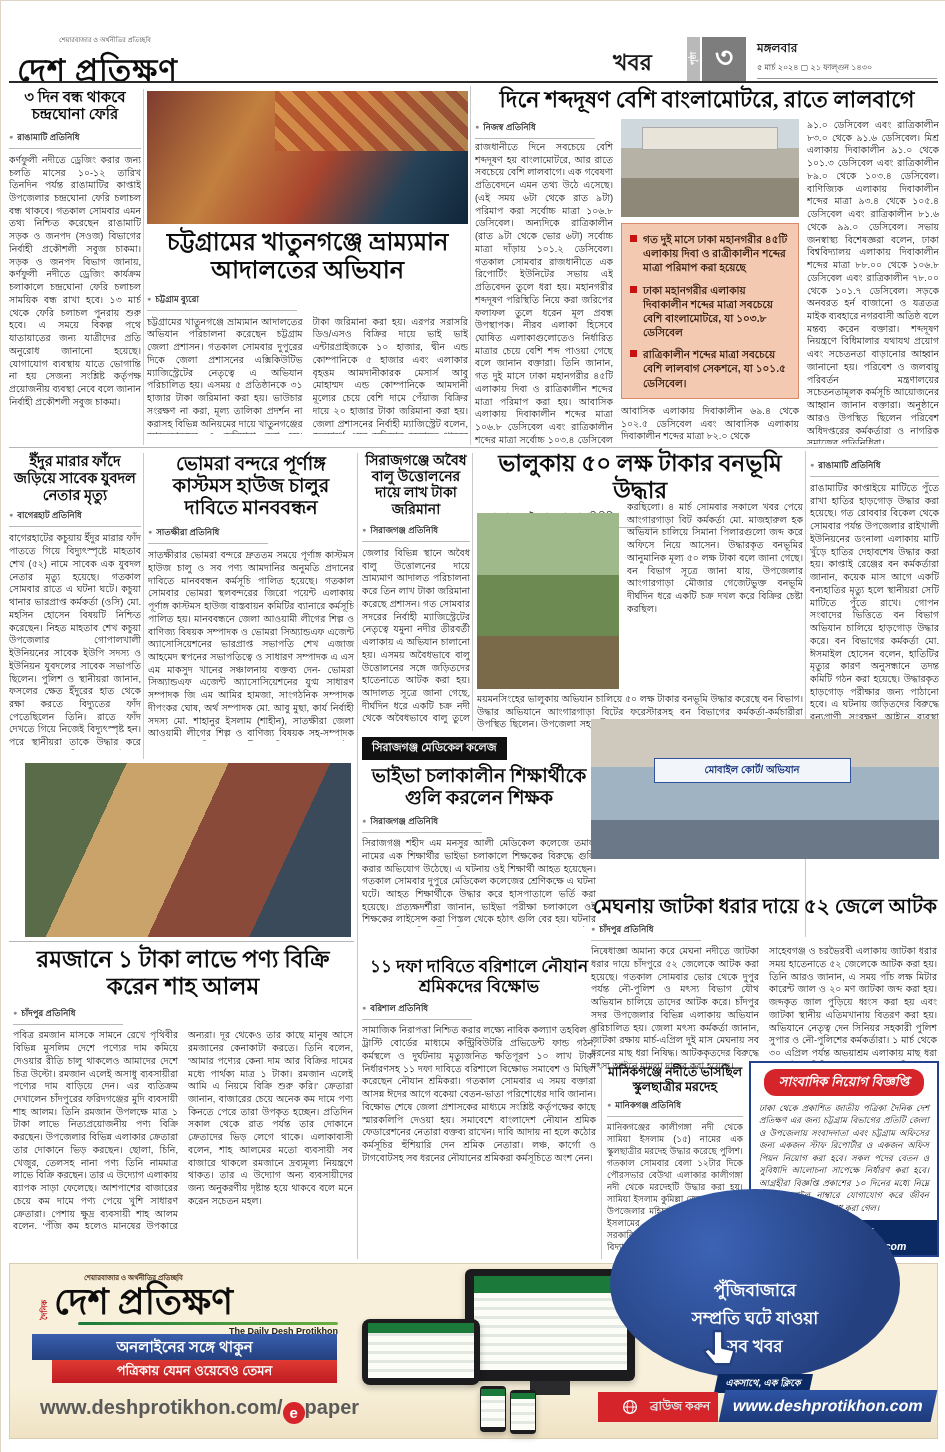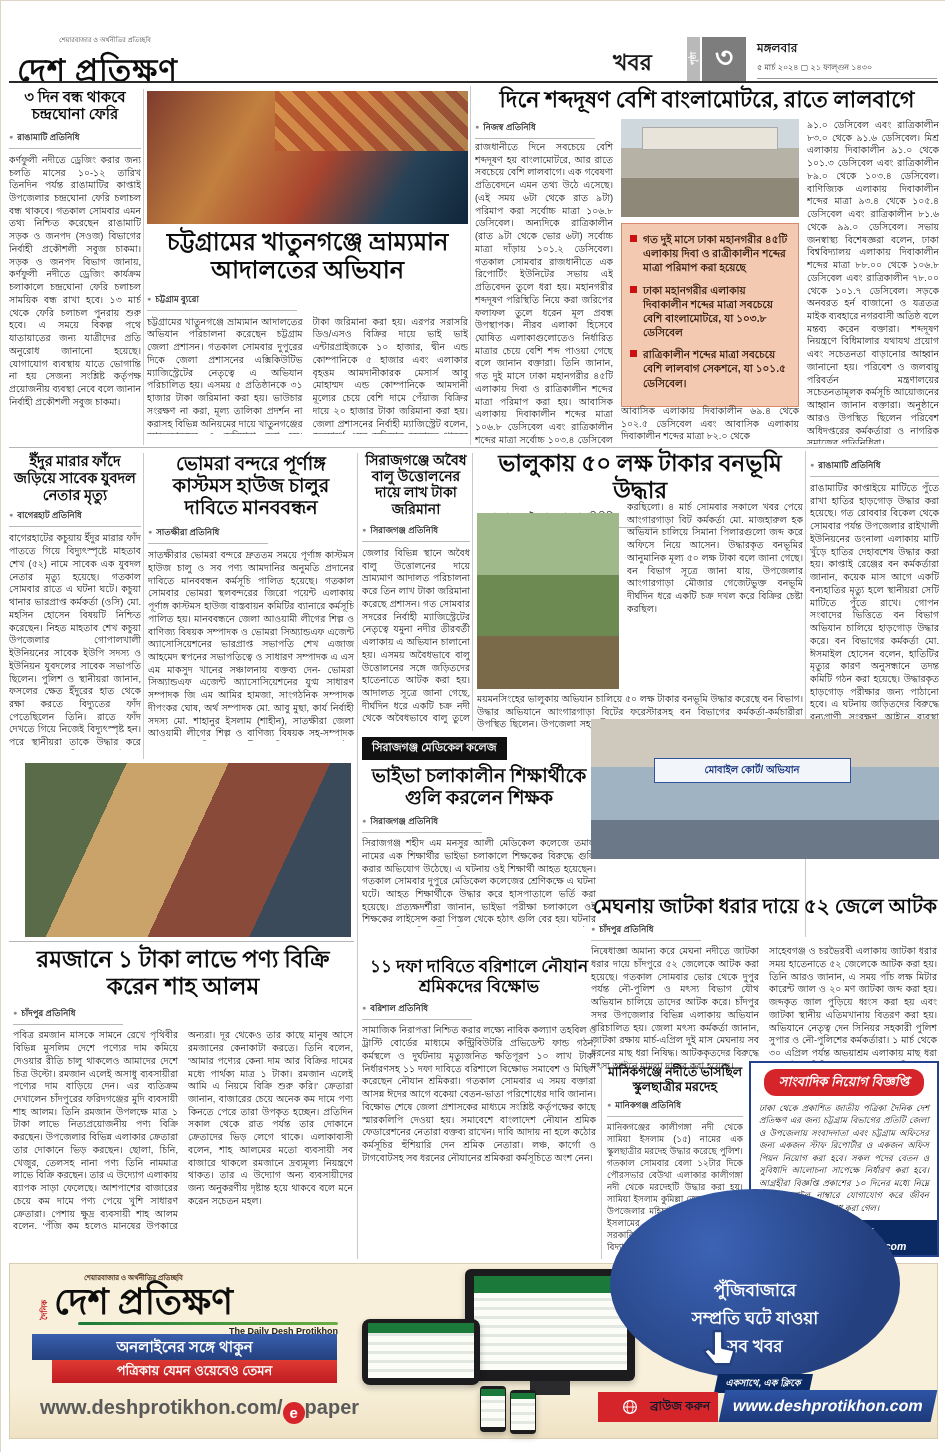--- a/index.html
+++ b/index.html
@@ -23,21 +23,21 @@
        background:repeating-linear-gradient(45deg,#b5562e 0 9px,#d9944c 9px 18px);opacity:.8;}
   .ph2{background:linear-gradient(180deg,#cfd8dd 0 30%,#b6b2a6 30% 60%,#8d8878 60% 100%);}
   .ph2 .bannerline{position:absolute;top:8%;left:12%;right:12%;height:22%;background:#e9e4da;
        border:1px solid #aaa;}
   .ph3{background:linear-gradient(180deg,#9fb98a 0 35%,#6d8a52 35% 70%,#7a6a4a 70% 100%);}
   .ph4{background:linear-gradient(115deg,#5a6b4a 0 25%,#caa36a 25% 50%,#8a4a3a 50% 75%,#3a4a5a 75% 100%);}
   .ph5{background:linear-gradient(180deg,#cfc9bd 0 34%,#9fb3c2 34% 72%,#6a7888 72% 100%);}
   .phbanner{position:absolute;left:18%;top:28%;width:56%;height:16%;background:#f2f6fb;
        border:1px solid #31539e;color:#15337c;font-weight:bold;font-size:10px;display:flex;
        align-items:center;justify-content:center;}
-  .hibox{background:#f3c9b1;border:1px solid #d98a6a;padding:8px 8px 8px 8px;}
+  .hibox{background:#f3c9b1;border:1px solid #d98a6a;padding:8px 8px 0 8px;}
   .hibox .bullet{display:flex;gap:6px;margin-bottom:8px;}
   .hibox .sq{width:7px;height:7px;background:#cc1111;flex:0 0 7px;margin-top:3px;}
   .hibox .btxt{font-size:10.5px;font-weight:bold;color:#3a2013;line-height:1.35;}
   .recruit{border:2px solid #23418e;background:#fff;}
   .recruit .rhead{margin:6px auto 4px auto;width:86%;background:#d6242b;color:#fff;text-align:center;
         font-weight:bold;font-size:13px;border-radius:12px;padding:3px 0;}
   .recruit .rbody{font-size:8.6px;text-align:justify;padding:2px 8px;line-height:1.45;color:#111;}
   .recruit .rcontact{font-size:8.8px;font-weight:bold;padding:2px 8px;line-height:1.5;color:#111;}
   .recruit .rfoot{position:absolute;bottom:0;left:0;right:0;background:#0b2a63;color:#fff;
         text-align:center;font-weight:bold;font-size:10.5px;padding:3px 0;}
@@ -50,21 +50,21 @@
   .device{position:absolute;background:#1c1c1e;border-radius:6px;box-shadow:0 3px 6px rgba(0,0,0,.25);}
   .device .scr{position:absolute;left:5%;top:6%;right:5%;bottom:10%;background:#fdfdf8;overflow:hidden;}
   .device .scr .hd{height:18%;background:#1b7a3a;}
   .device .scr .bd{height:82%;background:repeating-linear-gradient(0deg,#fdfdf8 0 6px,#e4e8e2 6px 9px);}
   .bigcircle{position:absolute;border-radius:50%;background:radial-gradient(circle at 35% 30%,#3c63b5,#24407f 70%);
         color:#fff;text-align:center;font-weight:bold;}
   .clicktab{background:#0b2a63;color:#fff;font-size:9.5px;font-weight:bold;padding:2px 10px;
         transform:skewX(-12deg);display:inline-block;}
   .urlbar{background:linear-gradient(180deg,#2e54a6,#1d3a79);color:#fff;font-weight:bold;
         transform:skewX(-12deg);display:flex;align-items:center;justify-content:center;}
-  .browsebtn{background:#d6242b;color:#0f172a;font-weight:bold;display:flex;align-items:center;
+  .browsebtn{background:#d6242b;color:#e5e5e5;font-weight:bold;display:flex;align-items:center;
         justify-content:center;gap:12px;padding-left:16px;}
   .pagenumbox{background:#7d7d7d;color:#fff;display:flex;align-items:center;justify-content:center;
         font-weight:bold;}
   .pageword{background:#b9b9b9;color:#fff;writing-mode:vertical-rl;transform:rotate(180deg);
         font-size:8px;display:flex;align-items:center;justify-content:center;font-weight:bold;}
   .ecirc{display:inline-flex;width:22px;height:22px;border-radius:50%;background:#d6242b;color:#fff;
         align-items:center;justify-content:center;font-weight:bold;font-size:15px;vertical-align:-4px;}
 </style>
 </head>
 <body>

